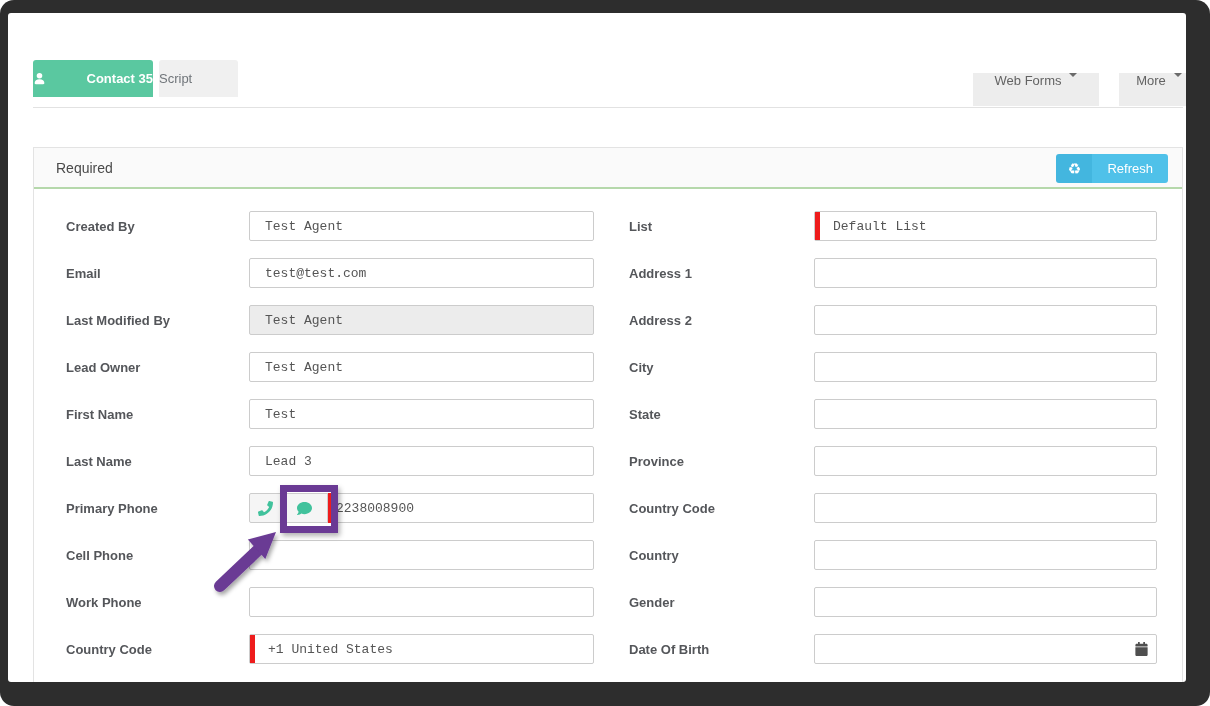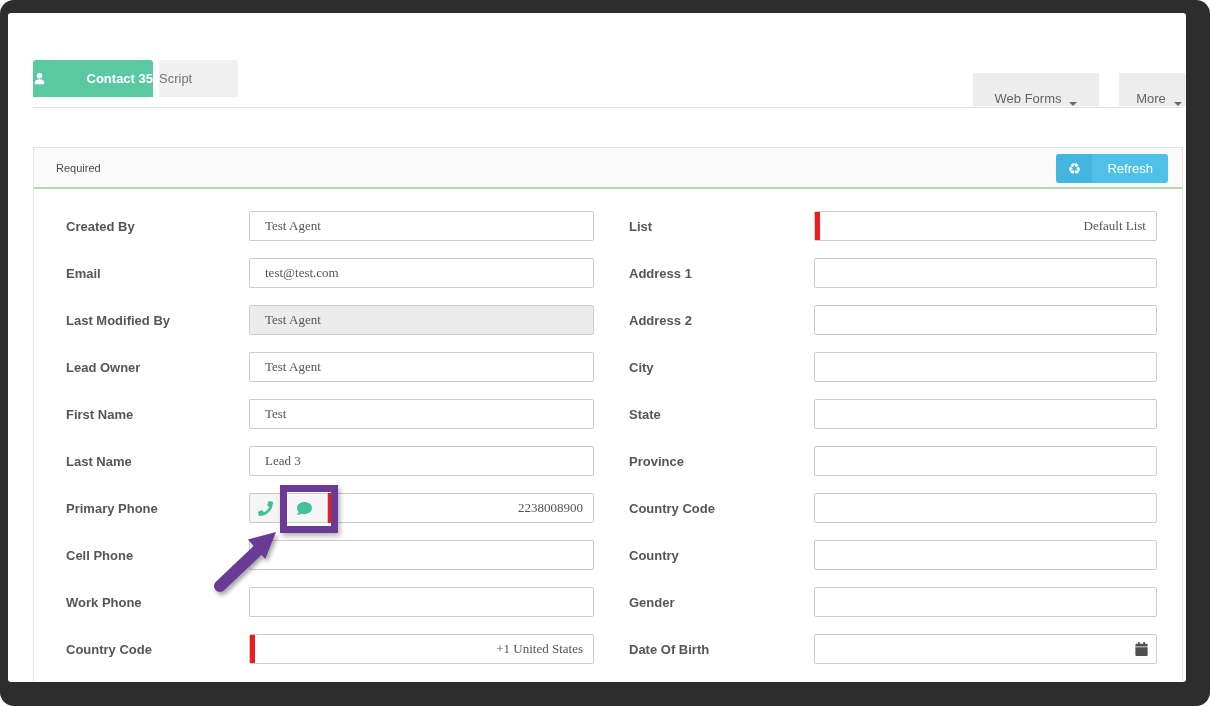--- a/index.html
+++ b/index.html
@@ -6,46 +6,46 @@
   html,body { width:1210px; height:706px; font-family:"Liberation Sans", sans-serif; }
   .frame { position:relative; width:1210px; height:706px; background:#2d2d2d; border-radius:14px; overflow:hidden; }
   .page { position:absolute; left:8px; top:13px; width:1178px; height:669px; background:#ffffff; border-radius:3px; overflow:hidden; }
 
   
   .tab { position:absolute; top:47px; height:37px; display:flex; align-items:center; justify-content:space-between; gap:7px; font-size:13px; cursor:pointer; border-radius:3px 3px 0 0; }
   .tab-active { left:25px; width:120px; background:var(--tab-active); color:#fff; font-weight:700; }
   .tab-idle { left:151px; width:79px; background:#f0f0f0; color:#70757a; }
   .tabs-underline { position:absolute; left:25px; top:94px; width:1150px; height:1px; background:#e2e2e2; }
 
-  .top-btn { position:absolute; top:60px; height:33px; background:#ededed; color:#636363; font-size:13px; display:flex; align-items:flex-end; justify-content:center; gap:8px; cursor:pointer; }
+  .top-btn { position:absolute; top:60px; height:33px; background:#ededed; color:#636363; font-size:13px; display:flex; align-items:flex-start; justify-content:center; gap:8px; cursor:pointer; }
   .btn-webforms { left:965px; width:126px; }
   .btn-more { left:1095px; width:80px;margin-left:16px; }
   .caret { width:0; height:0; border-left:4px solid transparent; border-right:4px solid transparent; border-top:4px solid #6b6b6b; display:inline-block; }
 
   
   .panel { position:absolute; left:25px; top:134px; width:1150px; height:535px; background:#fff; border:1px solid #e3e3e3; border-bottom:none; }
   .panel-header { position:relative; height:41px; background:#fafafa; border-bottom:2px solid var(--section-underline-green); }
-  .panel-title { line-height:41px; padding-left:22px; font-size:11px; color:#4a4a4a; }
+  .panel-title { line-height:41px; padding-left:22px; font-size:14px; color:#4a4a4a; }
   .refresh-btn { position:absolute; right:14px; top:6px; height:29px; display:flex; border-radius:3px; overflow:hidden; cursor:pointer; }
   .refresh-addon { width:36px; background:var(--refresh-blue-dark); color:#fff; font-size:15px; display:flex; align-items:center; justify-content:center; }
   .refresh-label { background:var(--refresh-blue); color:#fff; font-size:13px; display:flex; align-items:center; padding:0 15px; }
 
   .panel-body { position:relative; height:492px; }
   .col { position:absolute; top:22px; }
   .col-left { left:32px; width:528px; }
   .col-right { left:595px; width:528px; }
   .row { display:flex; align-items:center; height:30px; margin-bottom:17px; }
   .lbl { width:183px; font-size:13px; font-weight:700; color:#54565a; flex:none; }
   .col-right .lbl { width:185px; }
   .ctl { flex:1; position:relative; height:30px; }
 
-  input.inp { width:100%; height:30px; border:1px solid #ccc; border-radius:2px; padding:0 10px 0 15px; font-size:13px; color:#555; font-family:Liberation Serif, serif; background:#fff; outline:none; }
+  input.inp { width:100%; height:30px; border:1px solid #ccc; border-radius:2px; padding:0 10px 0 15px; font-size:13px; color:#555; font-family:Liberation Mono, monospace; background:#fff; outline:none; }
   .disabled input.inp { background:#ececec; }
   .req-bar { position:absolute; left:1px; top:1px; bottom:1px; width:5px; background:var(--required-red); z-index:2; }
-  .required input.inp { padding-left:18px;text-align:right; }
+  .required input.inp { padding-left:18px; }
 
   
   .phone-group { display:flex; height:30px; position:relative; }
   .icon-btn { width:33px; height:30px; background:#f5f5f5; border:1px solid #ccc; display:flex; align-items:center; justify-content:center; cursor:pointer; flex:none; }
   .icon-btn + .icon-btn { border-left:none; width:46px; }
   .icon-btn:first-child { border-radius:2px 0 0 2px; }
   .phone-group .phone-wrap { flex:1; position:relative; height:30px; }
   .phone-group input.inp { border-left:none; border-radius:0 2px 2px 0; padding-left:8px; }
   .phone-group .req-bar { left:0; top:0; bottom:0; }
   .mint-svg { width:15px; height:15px; fill:var(--icon-green); }

